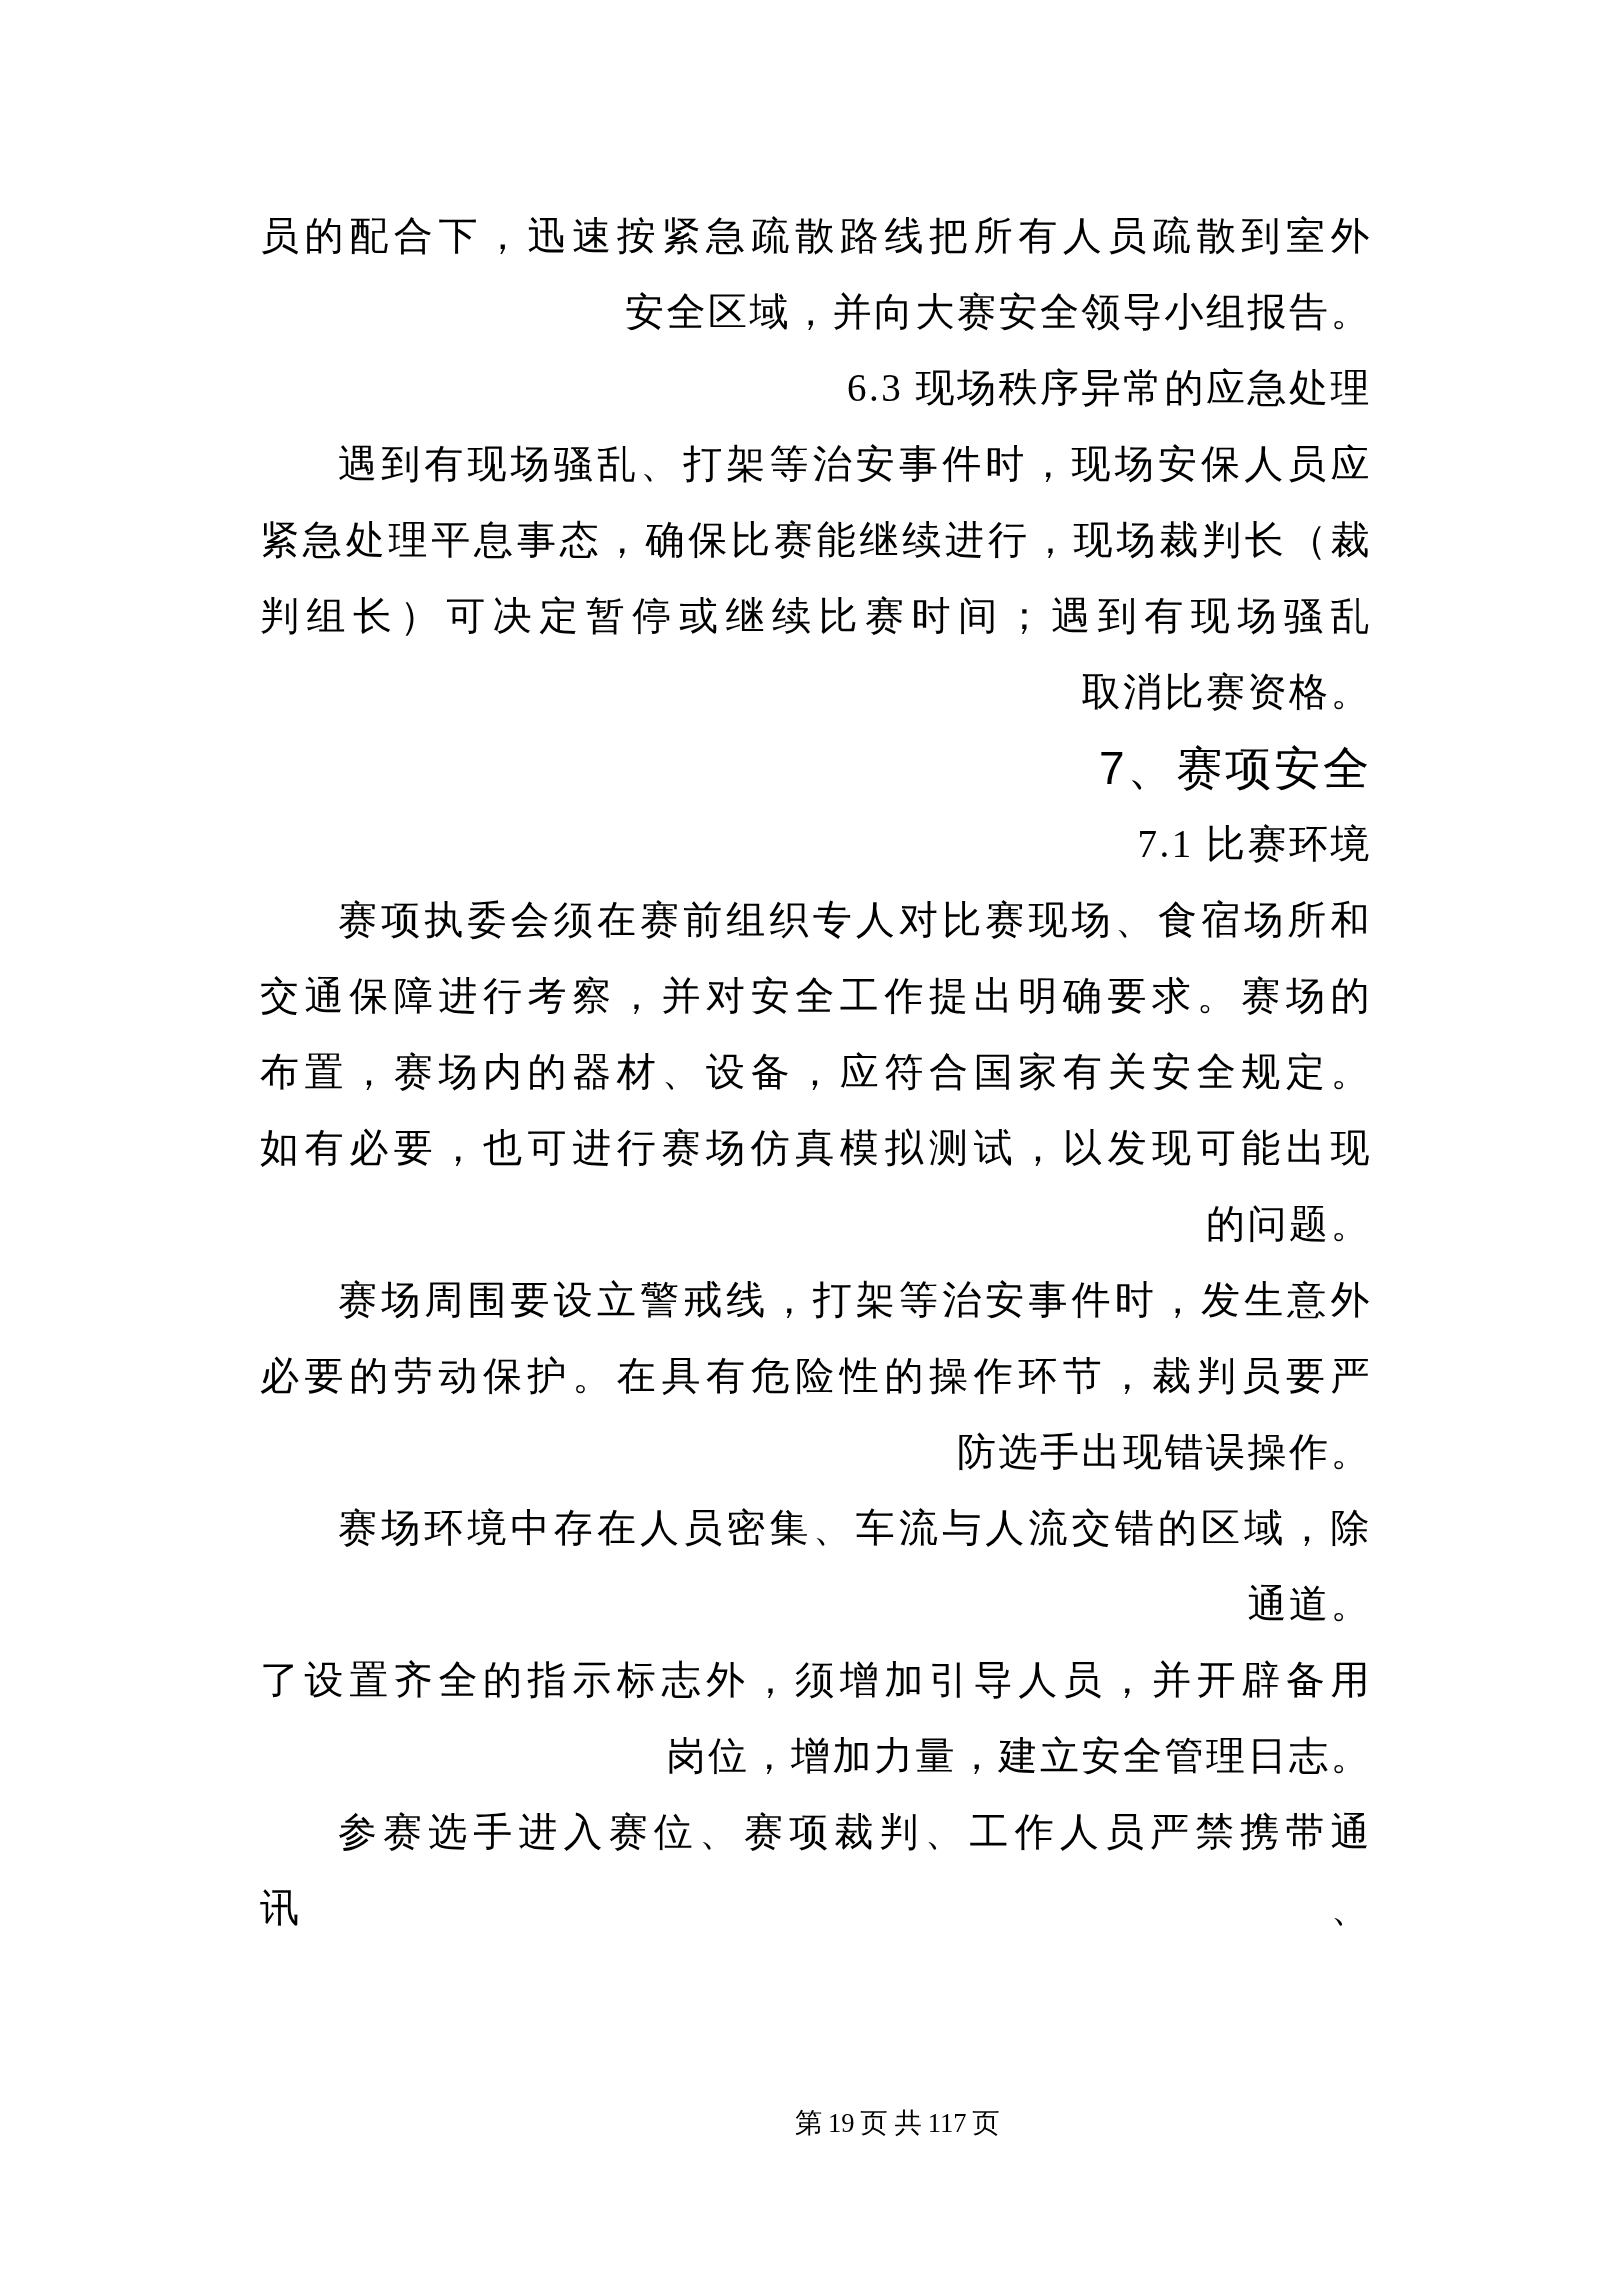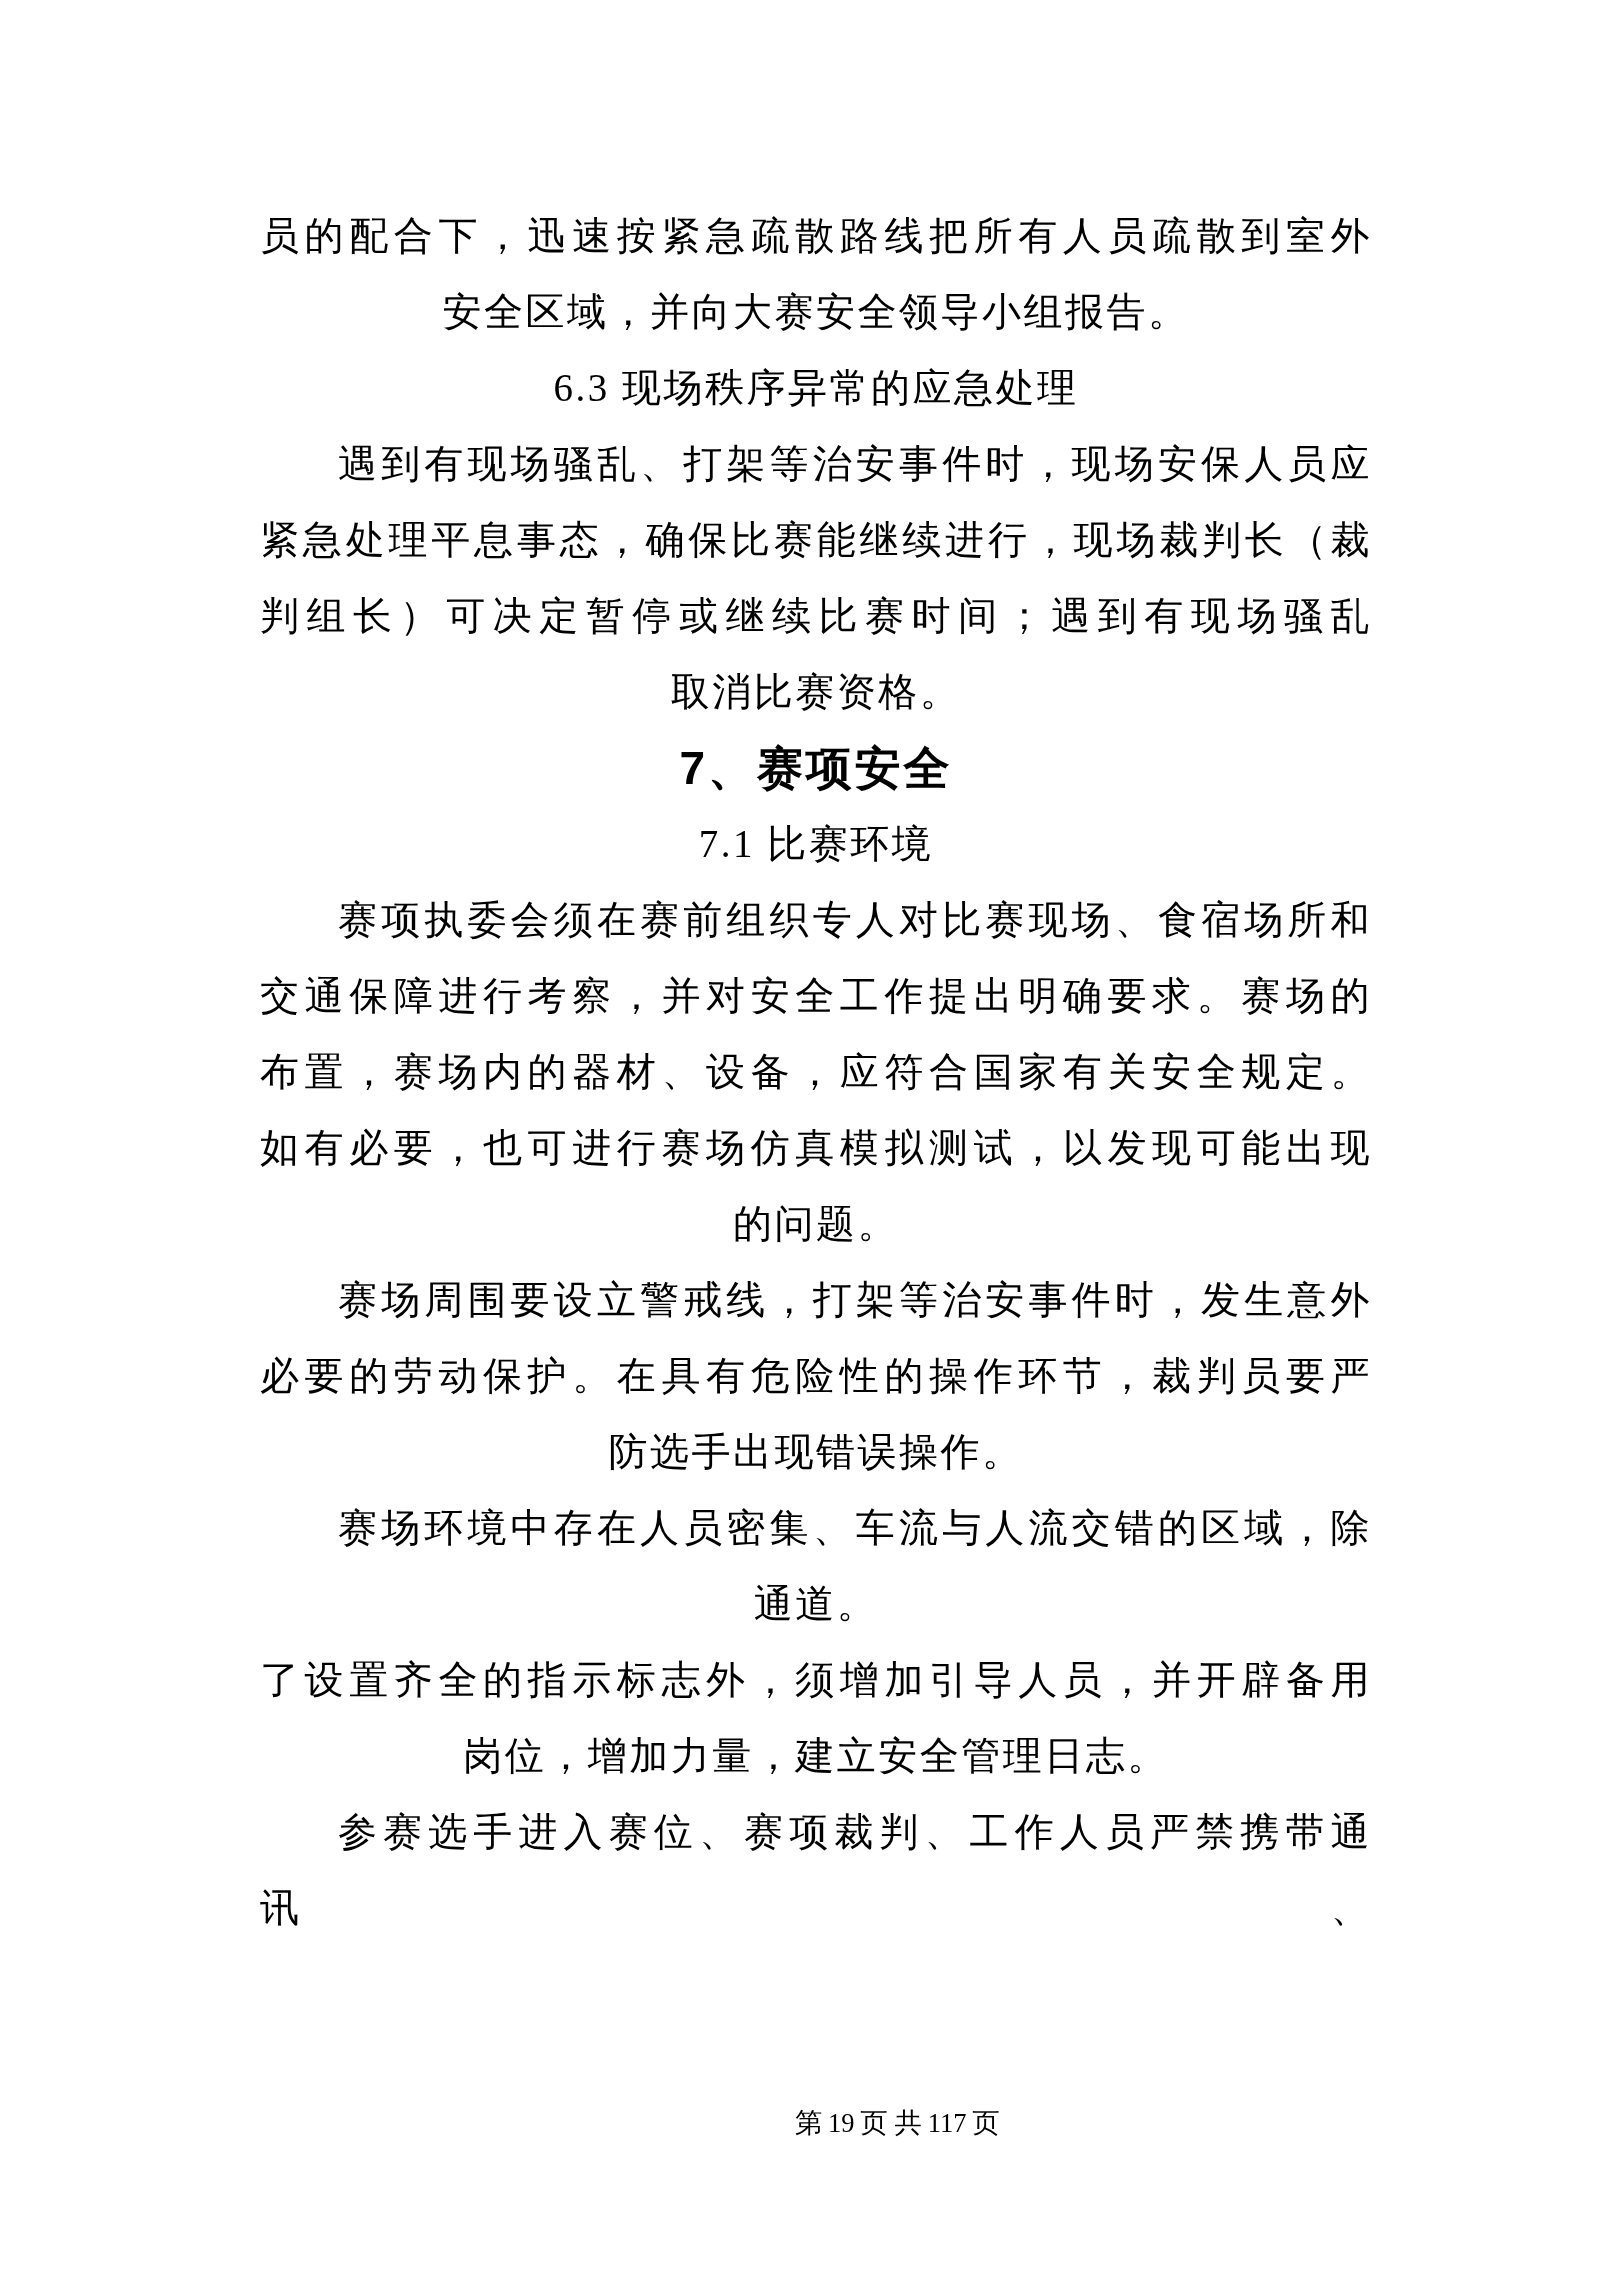--- a/index.html
+++ b/index.html
@@ -16,33 +16,33 @@
     position: absolute;
     top: 198px;
     left: 260px;
     width: 1112px;
   }
   .ln {
     height: 76px;
     line-height: 76px;
     font-size: 39px;
     letter-spacing: 2.5px;
-    text-align: center;
+    text-align: right;
   }
   .jf {
     text-align: justify;
     text-align-last: justify;
     text-justify: inter-character;
   }
   .indent {
     text-indent: 78px;
   }
   .heading {
     font-family: "Liberation Sans", sans-serif;
-    font-weight: bold;
+    font-weight: normal;
     font-size: 46px;
     letter-spacing: 2.9px;
   }
   .footer {
     position: absolute;
     top: 2107px;
     left: 792px;
     height: 33px;
     line-height: 33px;
     font-size: 27.4px;

